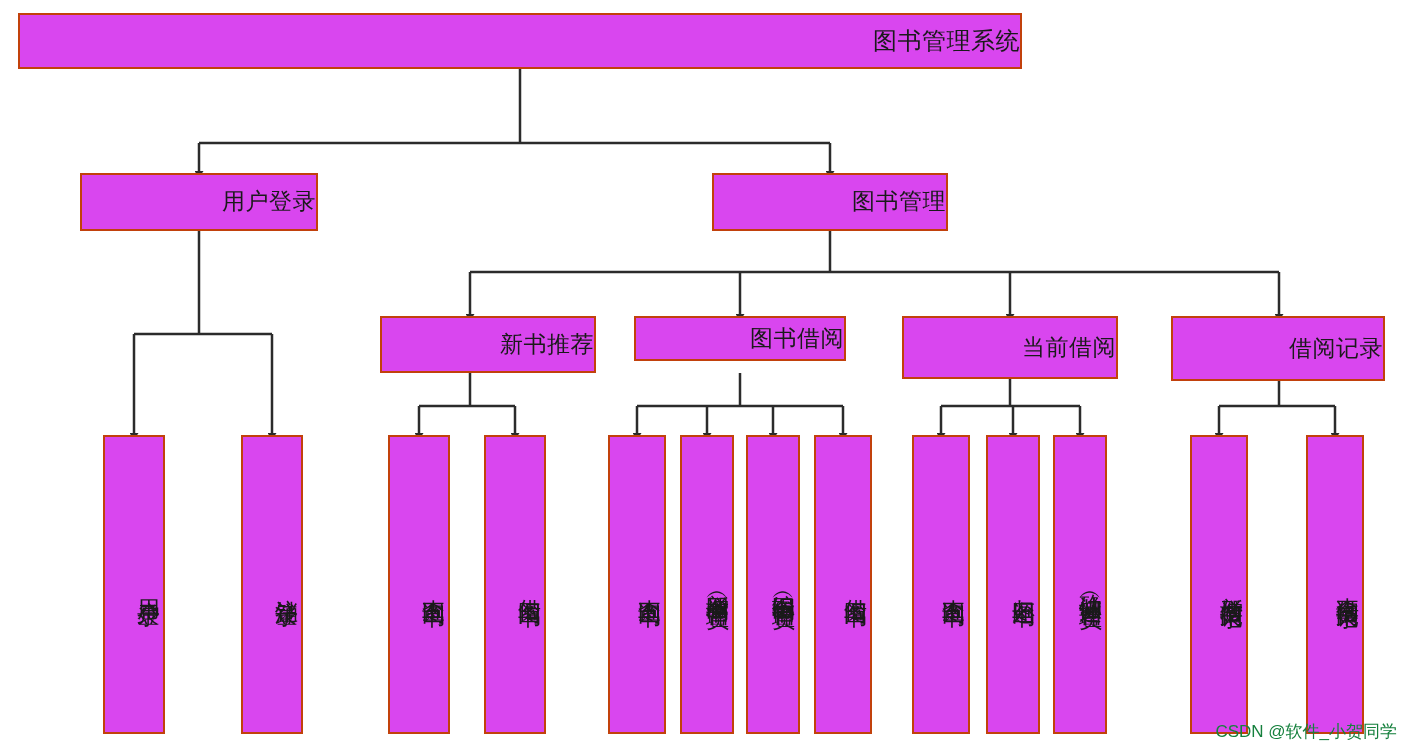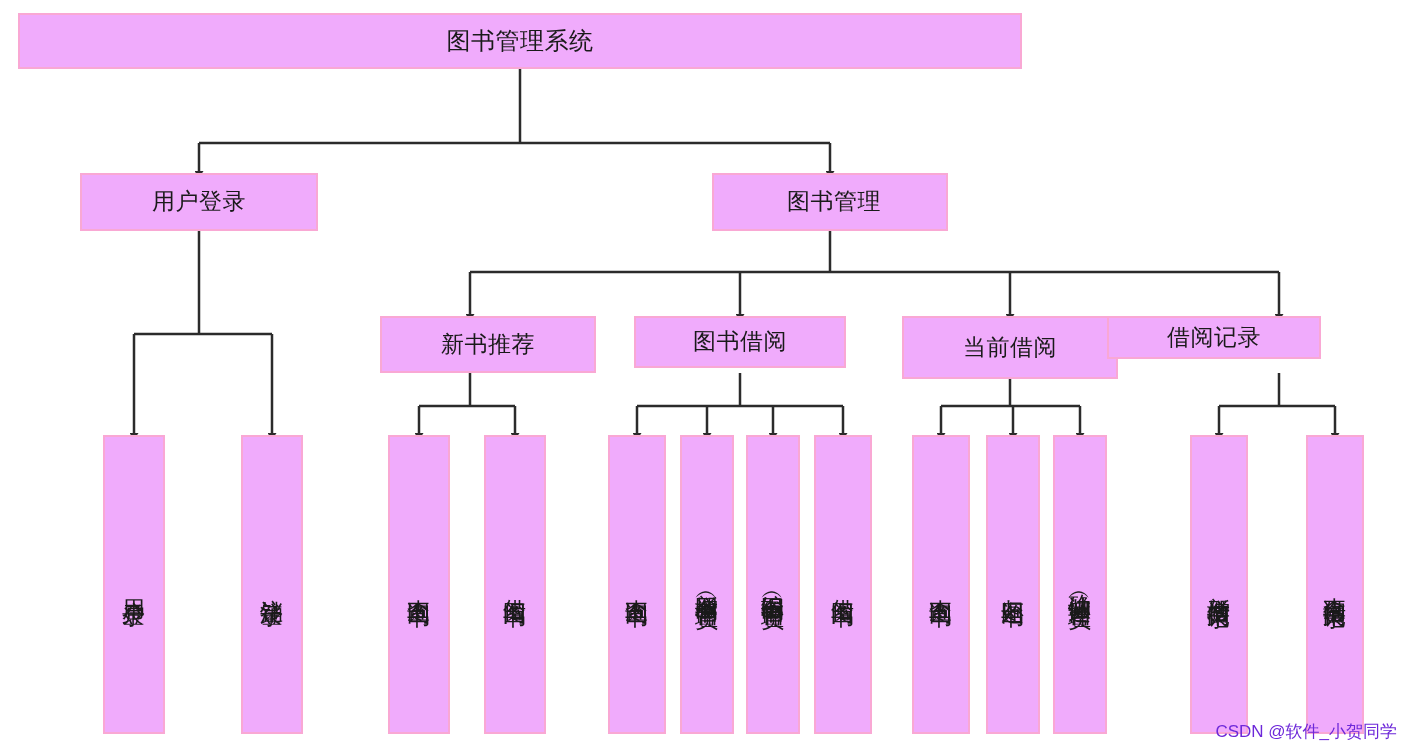--- a/index.html
+++ b/index.html
@@ -20,25 +20,25 @@
   #diagram-svg {
     position: absolute;
     left: 0;
     top: 0;
     width: 1405px;
     height: 747px;
   }
   .node-box {
     position: absolute;
     box-sizing: border-box;
-    background: #f0abfc;
-    border: 2px solid #f9a8d4;
+    background: #d946ef;
+    border: 2px solid #c2410c;
     display: flex;
     align-items: center;
-    justify-content: center;
+    justify-content: flex-end;
     overflow: hidden;
   }
   .node-label-h {
     font-size: 23px;
     color: #1a1a1a;
     line-height: 1.1;
     white-space: nowrap;
     letter-spacing: 0.5px;
   }
   .node-label-v {
@@ -49,21 +49,21 @@
     line-height: 1.22;
     letter-spacing: 2px;
     white-space: nowrap;
   }
   .node-root .node-label-h { font-size: 24px; }
   .watermark {
     position: absolute;
     right: 8px;
     bottom: 4px;
     font-size: 17px;
-    color: #6d28d9;
+    color: #15803d;
     white-space: nowrap;
     pointer-events: none;
   }
 </style>
 </head>
 <body>
 
 <div id="diagram-root">
   <svg id="diagram-svg" viewBox="0 0 1405 747" xmlns="http://www.w3.org/2000/svg">
       <defs>
@@ -111,27 +111,27 @@
       </div>
       <div class="node-box" style="left: 80px; top: 173px; width: 238px; height: 58px;">
         <span class="node-label-h">用户登录</span>
       </div>
       <div class="node-box" style="left: 712px; top: 173px; width: 236px; height: 58px; padding-left: 8px;">
         <span class="node-label-h">图书管理</span>
       </div>
       <div class="node-box" style="left: 380px; top: 316px; width: 216px; height: 57px;">
         <span class="node-label-h">新书推荐</span>
       </div>
-      <div class="node-box" style="left: 634px; top: 316px; width: 212px; height: 52px;">
+      <div class="node-box" style="left: 634px; top: 316px; width: 212px; height: 45px;">
         <span class="node-label-h">图书借阅</span>
       </div>
       <div class="node-box" style="left: 902px; top: 316px; width: 216px; height: 63px;">
         <span class="node-label-h">当前借阅</span>
       </div>
-      <div class="node-box" style="left: 1107px; top: 316px; width: 214px; height: 43px;">
+      <div class="node-box" style="left: 1171px; top: 316px; width: 214px; height: 65px;">
         <span class="node-label-h">借阅记录</span>
       </div>
       <div class="node-box" style="left: 103px; top: 435px; width: 62px; height: 299px;">
         <span class="node-label-v">用户登录</span>
       </div>
       <div class="node-box" style="left: 241px; top: 435px; width: 62px; height: 299px;">
         <span class="node-label-v">注销登录</span>
       </div>
       <div class="node-box" style="left: 388px; top: 435px; width: 62px; height: 299px;">
         <span class="node-label-v">查询图书</span>

